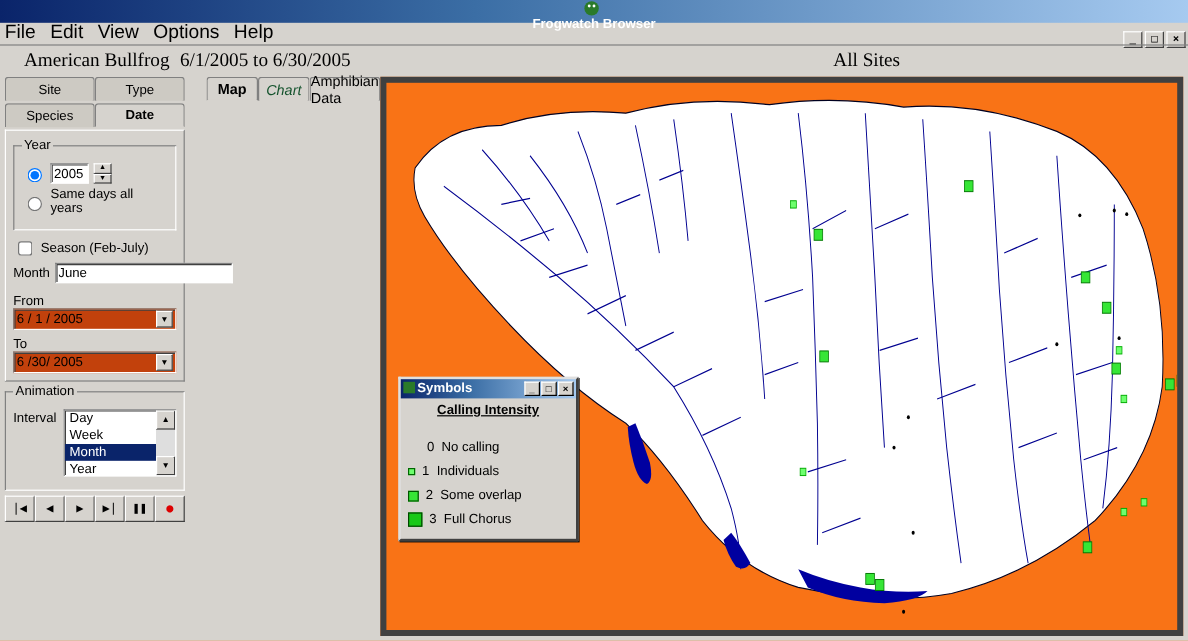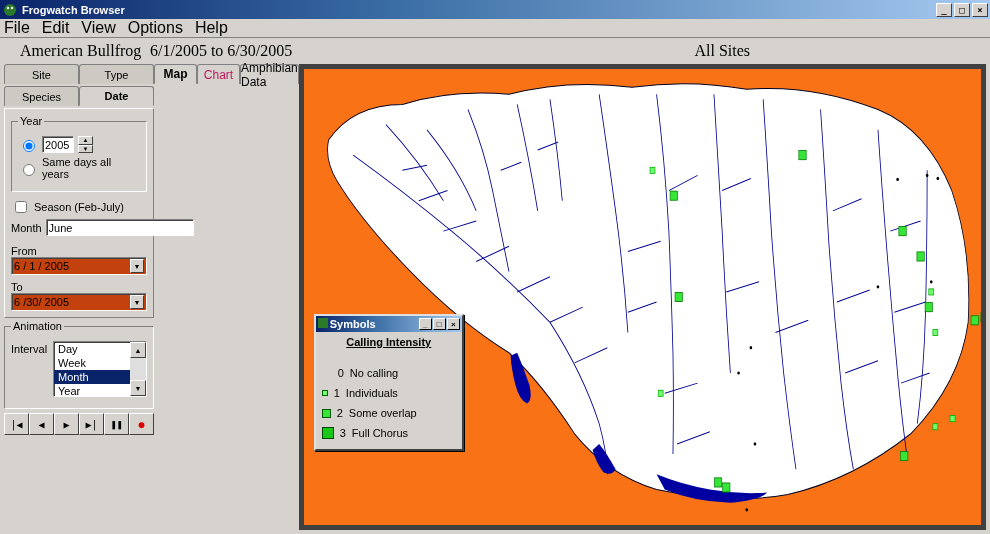--- a/index.html
+++ b/index.html
@@ -19,20 +19,21 @@
   
   .titlebar {
     height: 19px;
     background: linear-gradient(90deg,#0a246a 0%,#3b6ea5 40%,#a6caf0 100%);
     color: #fff;
     display: flex;
     align-items: center;
     padding: 0 2px 0 2px;
     font-weight: bold;
     font-size: 11px;
+    flex-direction: column;
   }
   .titlebar .app-icon {
     width:16px;height:16px;margin-right:4px;
     display:inline-flex;align-items:center;justify-content:center;
   }
   .titlebar .win-controls { margin-left:auto; display:flex; gap:2px;}
   .titlebar .win-btn {
     width:16px;height:14px;
     background:#d6d3ce;
     border:1px solid #000;
@@ -63,21 +64,21 @@
   }
   .header-labels .hl-species { flex: 0 0 130px; }
   .header-labels .hl-range { flex: 0 0 300px;}
   .header-labels .hl-sites { margin-left:auto; margin-right:220px;}
 
   
   .main {
     flex:1;
     display:flex;
     padding: 0 4px 4px 4px;
-    gap:0;
+    gap:18px;
     min-height:0;
   }
   .left-col {
     width:150px;
     display:flex;flex-direction:column;
     gap:2px;
   }
 
   
   .tabs { display:flex; }
@@ -168,21 +169,21 @@
     cursor:pointer;
   }
 
   
   .right-col {
     flex:1;
     display:flex;flex-direction:row;
   }
   .map-tabs { display:flex; }
   .map-tabs .tab { font-size:12px;}
-  .map-tabs .tab.disabled { color:#be185d; }
+  .map-tabs .tab.disabled { color:#14532d;font-style:italic; }
   .map-panel {
     flex:1;
     border:5px solid #404040;
     background:#f97316;
     position:relative;
     overflow:hidden;
   }
 
   
   .symwin {

